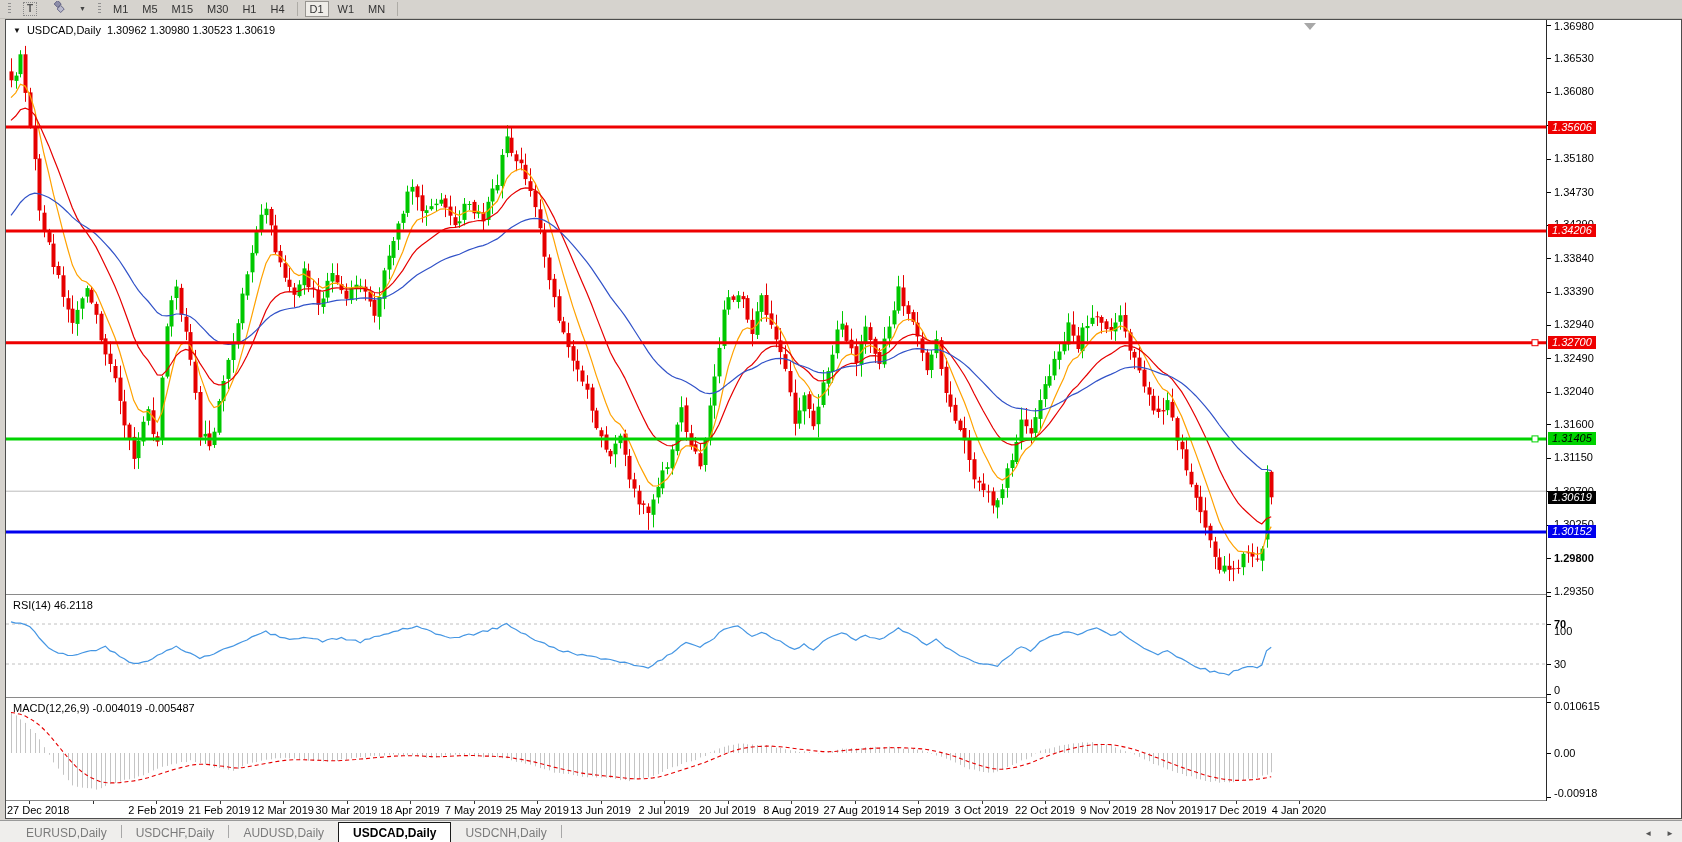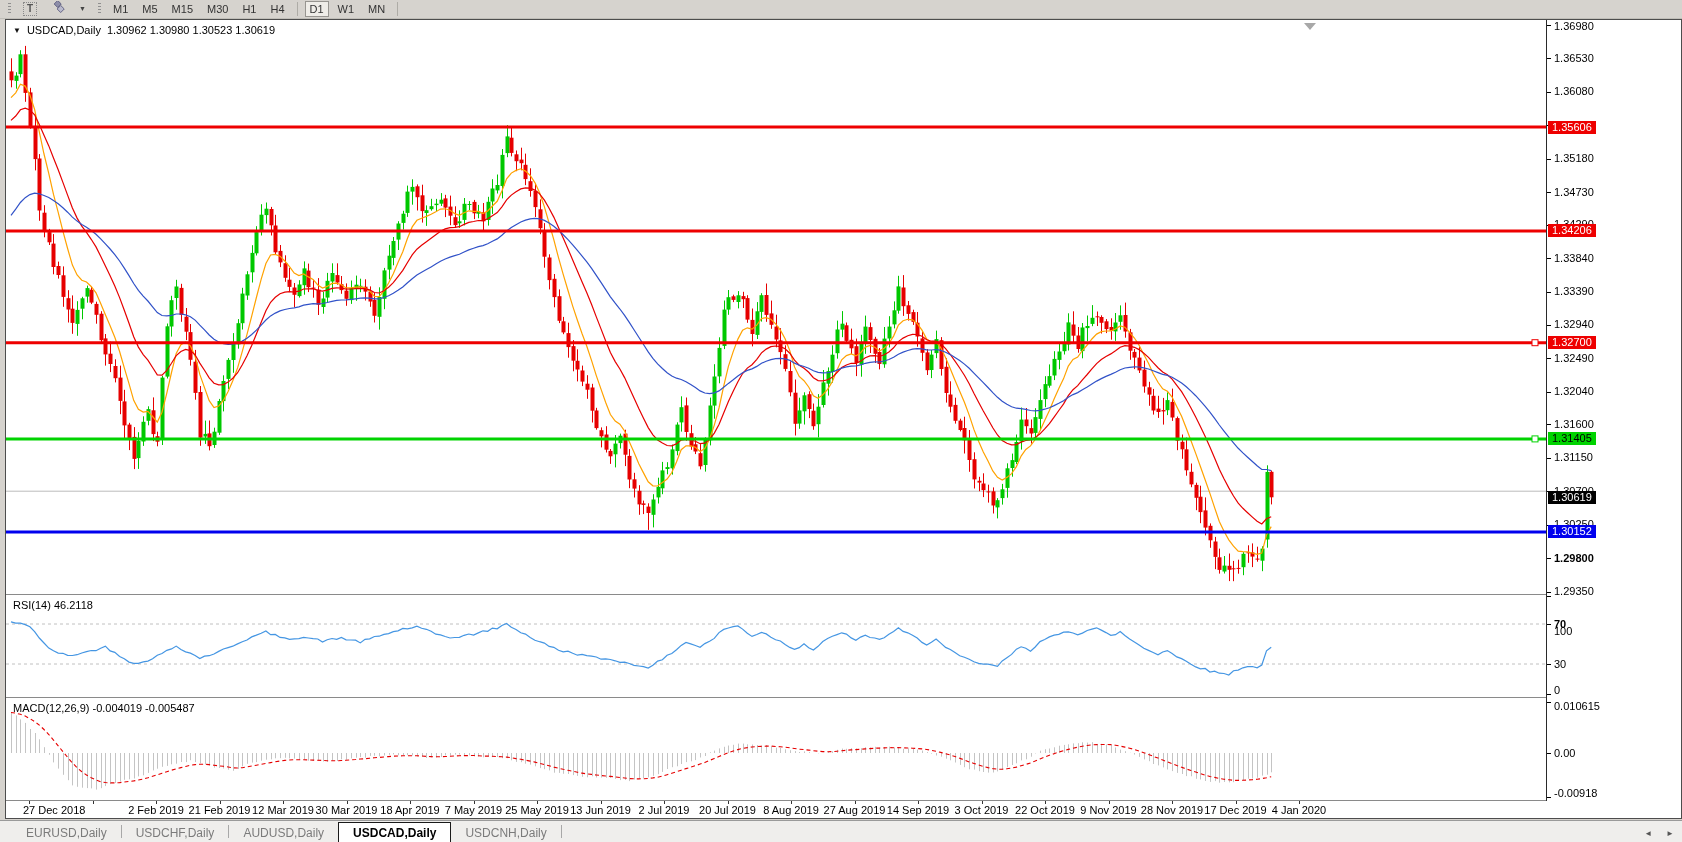--- a/index.html
+++ b/index.html
@@ -16,21 +16,21 @@
   
   .chartwin{position:absolute;left:5px;top:19px;width:1677px;height:800px;background:#fff;border:1px solid #4d4d4d;box-sizing:border-box;}
   .pane{position:absolute;left:0;top:0;}
   .paneTitle{position:absolute;left:7px;font-size:11px;color:#000;z-index:6;display:flex;gap:6px;align-items:center;white-space:nowrap;}
   .tcaret{font-size:8px;color:#111;}
   .sep{position:absolute;left:0;width:1540px;height:2px;background:#fff;border-top:1px solid #8a8a8a;box-sizing:border-box;}
   .sep3{position:absolute;left:0;width:1540px;height:1px;background:#8a8a8a;}
   #axisCol{position:absolute;left:1540px;top:0;width:135px;height:781px;border-left:1px solid #2a2a2a;box-sizing:border-box;background:#fff;}
   .ptick{position:absolute;left:7px;height:13px;line-height:13px;font-size:11px;color:#000;white-space:nowrap;}
   .dash{position:absolute;left:0;width:4px;height:1px;background:#000;}
-  .pl{position:absolute;left:1px;height:13px;line-height:13px;font-size:11px;padding:0 4px;white-space:nowrap;z-index:4;}
+  .pl{position:absolute;left:1px;height:13px;line-height:13px;font-size:11px;padding:0 4px;white-space:nowrap;z-index:4;font-style:italic;}
   #dateRow{position:absolute;left:0;top:781px;width:1540px;height:17px;background:#fff;overflow:hidden;}
   .dlabel{position:absolute;top:3px;font-size:11px;color:#000;white-space:nowrap;}
   .dtick{position:absolute;top:0;width:1px;height:3px;background:#333;}
   
   .tabbar{position:absolute;left:0;top:820px;width:1682px;height:22px;background:#efeeec;border-top:1px solid #9a9a9a;box-sizing:border-box;display:flex;align-items:flex-end;padding-left:12px;}
   .tab{height:18px;line-height:18px;padding:0 14px;font-size:12px;color:#7b7b7b;background:transparent;border:none;font-family:"Liberation Sans",sans-serif;white-space:nowrap;}
   .tab.active{background:#fff;border:1px solid #1a1a1a;border-bottom:none;color:#000;font-weight:bold;height:20px;line-height:20px;}
   .tsep{width:1px;height:13px;background:#a8a8a8;margin:0 0 4px 0;}
   .tabarrows{position:absolute;right:8px;top:8px;display:flex;gap:14px;color:#555;font-size:8px;}
 </style>
@@ -985,21 +985,21 @@
         <div class="ptick" style="top: 767px;">-0.00918</div>
         <div class="pl" style="top: 100.5px; background: rgb(238, 0, 0); color: rgb(255, 255, 255);">1.35606</div>
         <div class="pl" style="top: 204.4px; background: rgb(238, 0, 0); color: rgb(255, 255, 255);">1.34206</div>
         <div class="pl" style="top: 316.2px; background: rgb(238, 0, 0); color: rgb(255, 255, 255);">1.32700</div>
         <div class="pl" style="top: 412.4px; background: rgb(0, 211, 0); color: rgb(0, 0, 0);">1.31405</div>
         <div class="pl" style="top: 505.4px; background: rgb(0, 0, 238); color: rgb(255, 255, 255);">1.30152</div>
         <div class="pl" style="top: 470.8px; background: rgb(0, 0, 0); color: rgb(255, 255, 255);">1.30619</div>
       </div>
     <div id="dateRow">
         <div class="dtick" style="left: 23px;"></div>
-        <div class="dlabel" style="left: 1px; padding-left: 16px;">27 Dec 2018</div>
+        <div class="dlabel" style="left: 1px;">27 Dec 2018</div>
         <div class="dtick" style="left: 86.5px;"></div>
         <div class="dlabel" style="left: 76px; transform: translateX(-50%); margin-top: 27px;">15 Jan 2019</div>
         <div class="dtick" style="left: 150px;"></div>
         <div class="dlabel" style="left: 150px; transform: translateX(-50%);">2 Feb 2019</div>
         <div class="dtick" style="left: 213.5px;"></div>
         <div class="dlabel" style="left: 213.5px; transform: translateX(-50%);">21 Feb 2019</div>
         <div class="dtick" style="left: 277px;"></div>
         <div class="dlabel" style="left: 277px; transform: translateX(-50%);">12 Mar 2019</div>
         <div class="dtick" style="left: 340.5px;"></div>
         <div class="dlabel" style="left: 340.5px; transform: translateX(-50%);">30 Mar 2019</div>

